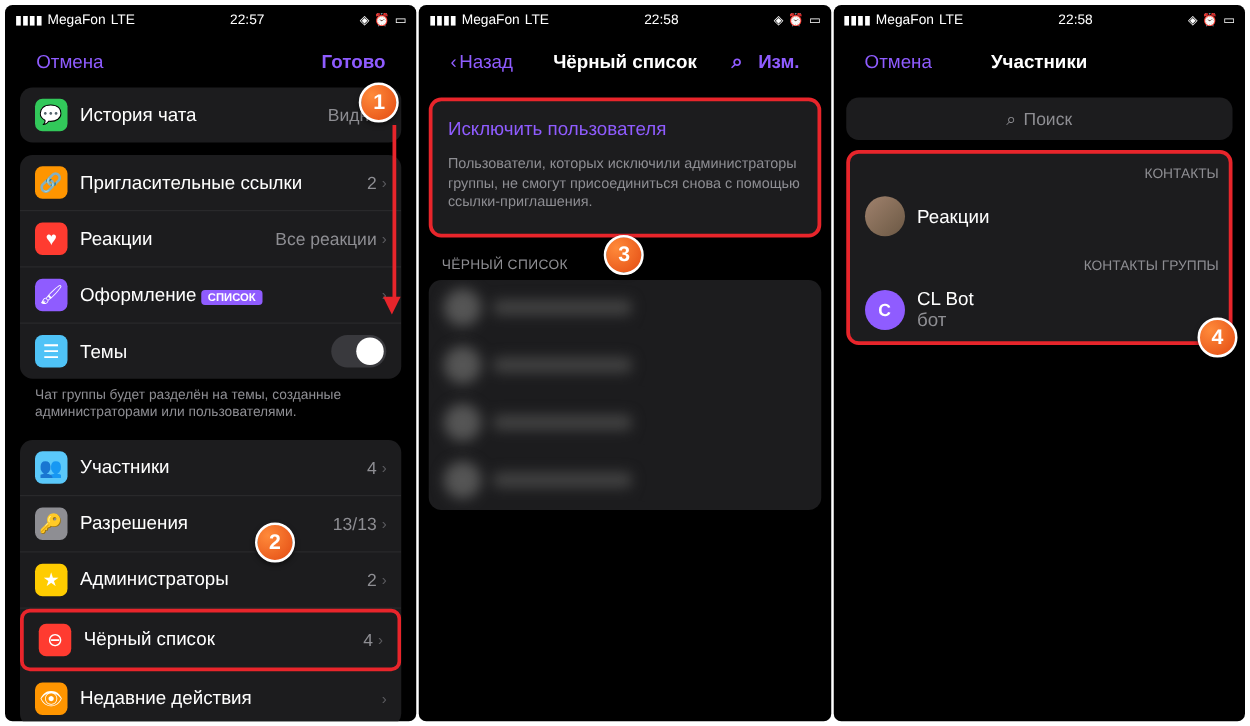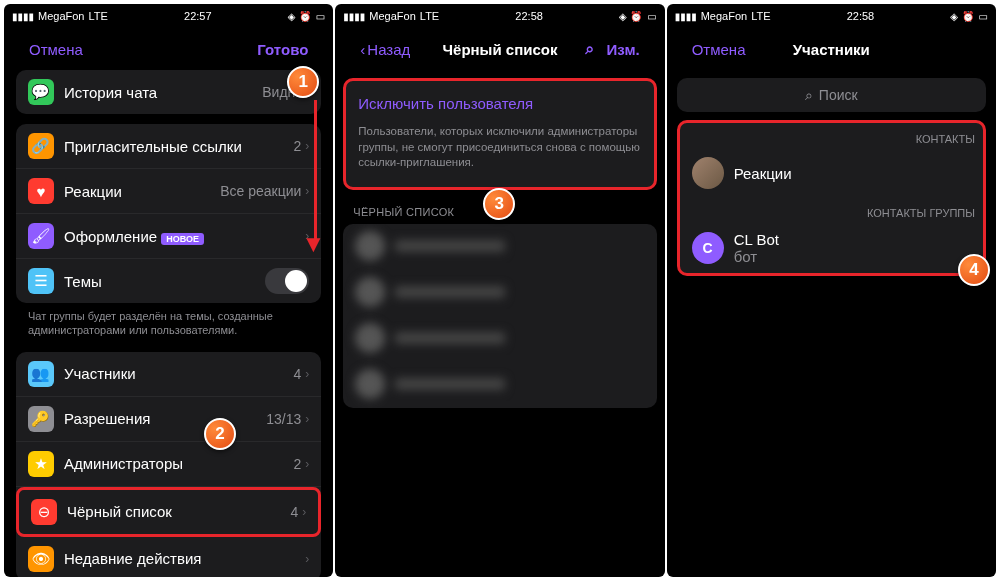--- a/index.html
+++ b/index.html
@@ -147,21 +147,21 @@
       <div class="row">
         <div class="icon ic-red">♥</div>
         <div class="label">Реакции</div>
         <div class="trail">
             <span>Все реакции</span>
             <span class="chev">›</span>
           </div>
       </div>
       <div class="row">
         <div class="icon ic-purple">🖌</div>
-        <div class="label"><span>Оформление</span> <span class="badge-new">НОВОЕ</span></div>
+        <div class="label"><span>Оформление</span> <span class="badge-new">СПИСОК</span></div>
         <div class="trail">
             <span class="chev">›</span>
           </div>
       </div>
       <div class="row">
         <div class="icon ic-blue">☰</div>
         <div class="label">Темы</div>
         <div class="toggle">
             <div class="knob"></div>
           </div>

